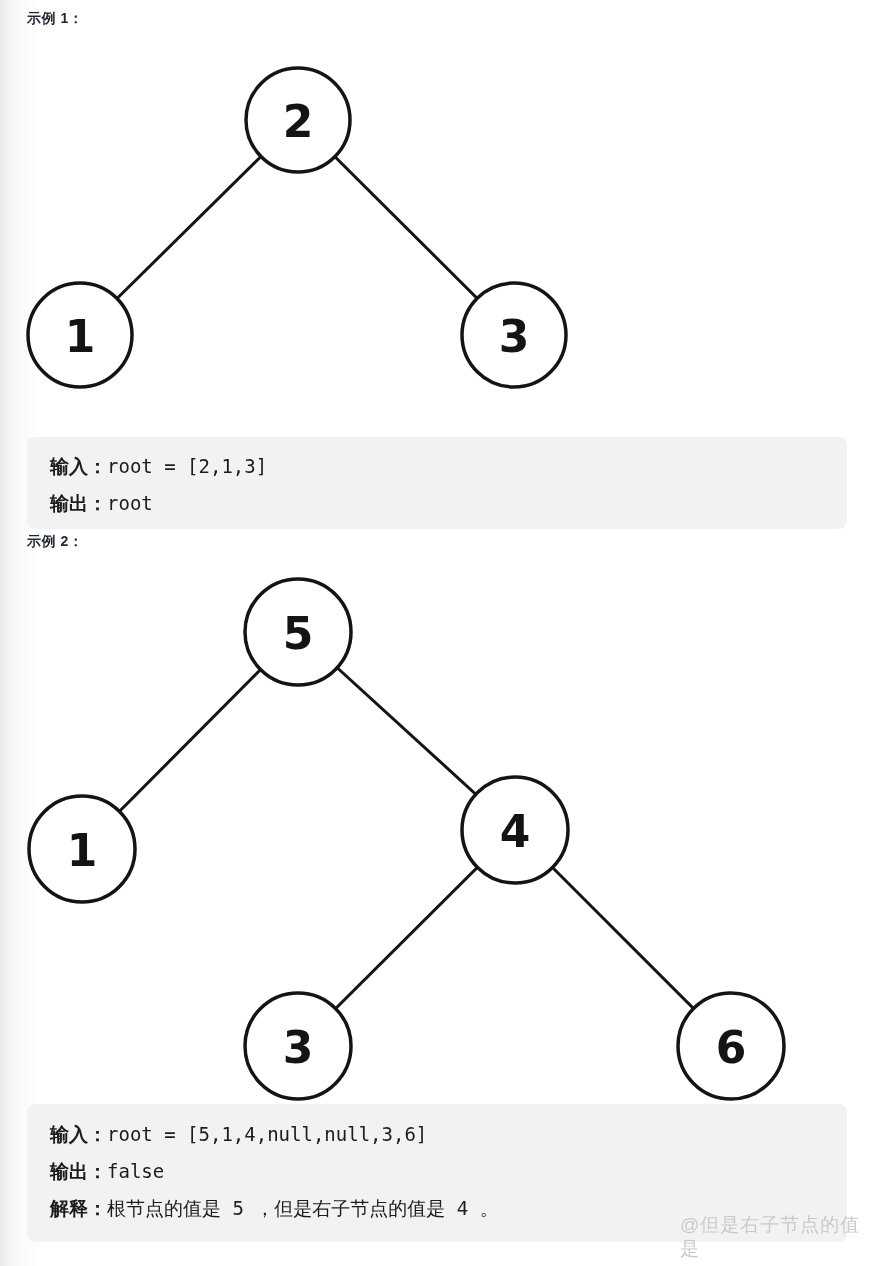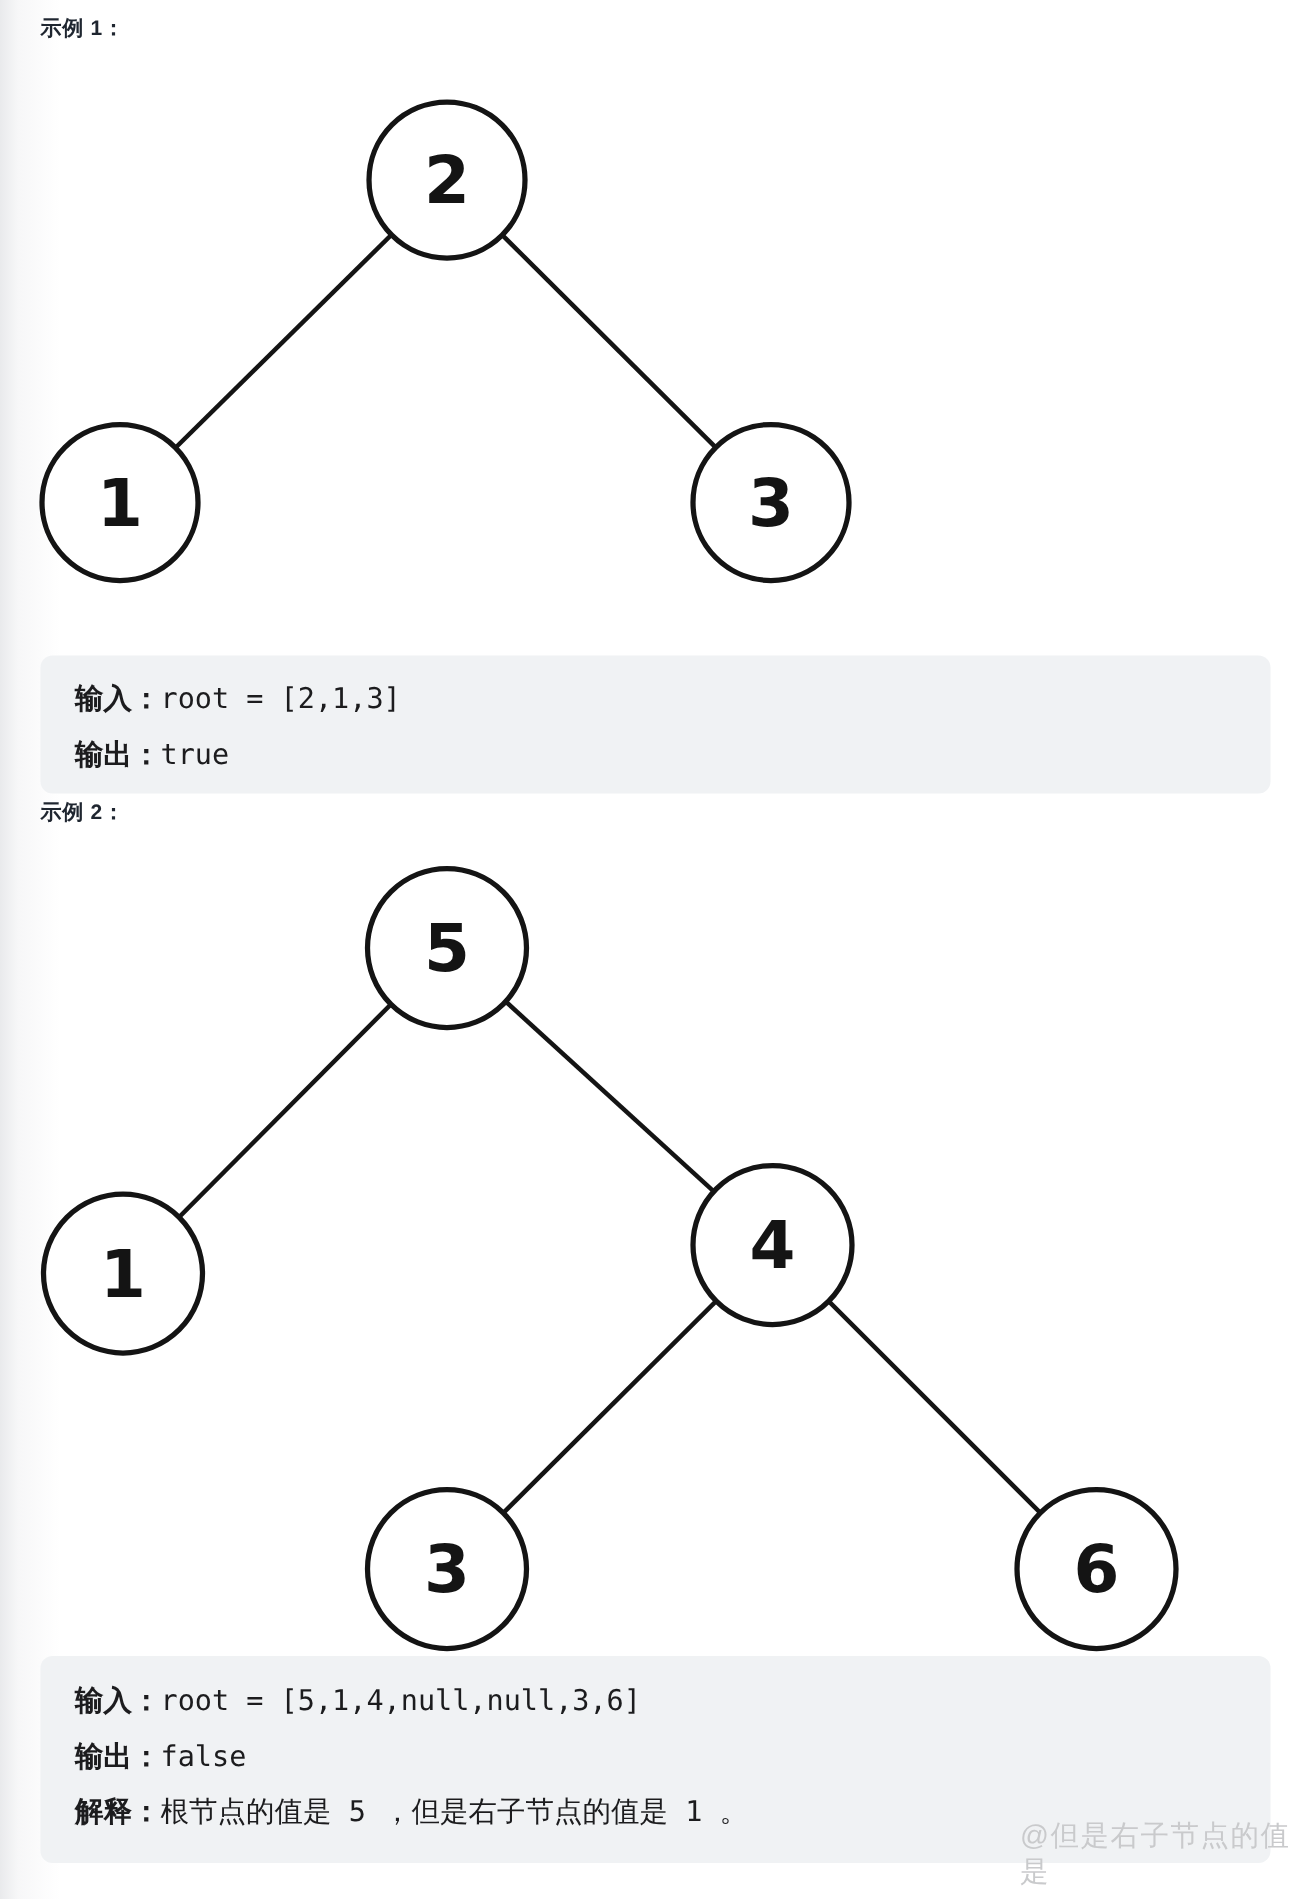--- a/index.html
+++ b/index.html
@@ -78,21 +78,21 @@
         </g>
         <g>
           <circle cx="514" cy="285" r="52" fill="#ffffff" stroke="#141414" stroke-width="3.5"></circle>
           <text x="514" y="286" text-anchor="middle" dominant-baseline="central" font-family="&quot;DejaVu Sans&quot;,&quot;Liberation Sans&quot;,sans-serif" font-size="44" font-weight="700" fill="#141414">3</text>
         </g>
       </svg>
     </div>
 
   <div class="codeblock block1">
     <div class="line"><span class="lbl">输入：</span><span class="code">root = [2,1,3]</span></div>
-    <div class="line"><span class="lbl">输出：</span><span class="code">true</span></div>
+    <div class="line"><span class="lbl">输出：</span><span class="code">root</span></div>
   </div>
 
   <h3 class="ex-heading heading2">示例 2：</h3>
 
   <div class="tree tree2">
       <svg viewBox="0 0 820 545">
         <line x1="298" y1="67" x2="82" y2="284" stroke="#141414" stroke-width="3"></line>
         <line x1="298" y1="67" x2="515" y2="265" stroke="#141414" stroke-width="3"></line>
         <line x1="515" y1="265" x2="298" y2="481" stroke="#141414" stroke-width="3"></line>
         <line x1="515" y1="265" x2="731" y2="481" stroke="#141414" stroke-width="3"></line>
@@ -115,18 +115,18 @@
         <g>
           <circle cx="731" cy="481" r="53" fill="#ffffff" stroke="#141414" stroke-width="3.5"></circle>
           <text x="731" y="482" text-anchor="middle" dominant-baseline="central" font-family="&quot;DejaVu Sans&quot;,&quot;Liberation Sans&quot;,sans-serif" font-size="44" font-weight="700" fill="#141414">6</text>
         </g>
       </svg>
     </div>
 
   <div class="codeblock block2">
     <div class="line"><span class="lbl">输入：</span><span class="code">root = [5,1,4,null,null,3,6]</span></div>
     <div class="line"><span class="lbl">输出：</span><span class="code">false</span></div>
-    <div class="line"><span class="lbl">解释：</span><span class="plain">根节点的值是 5 ，但是右子节点的值是 1 。</span></div>
+    <div class="line"><span class="lbl">解释：</span><span class="plain">根节点的值是 5 ，但是右子节点的值是 4 。</span></div>
   </div>
 
   <div class="watermark">@但是右子节点的值是</div>
 
 </div>
 
 </body></html>

